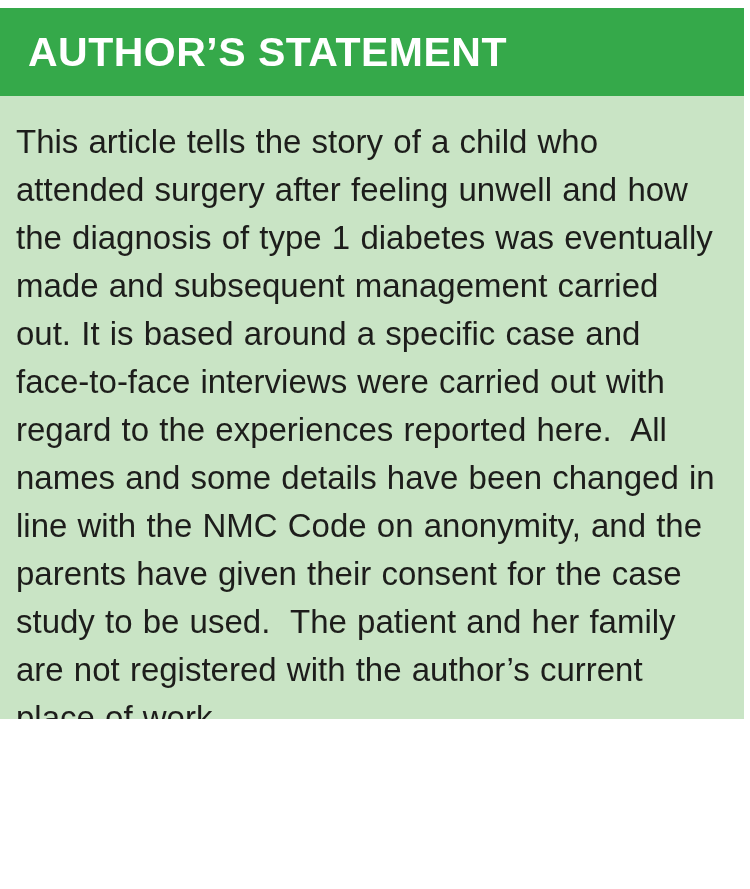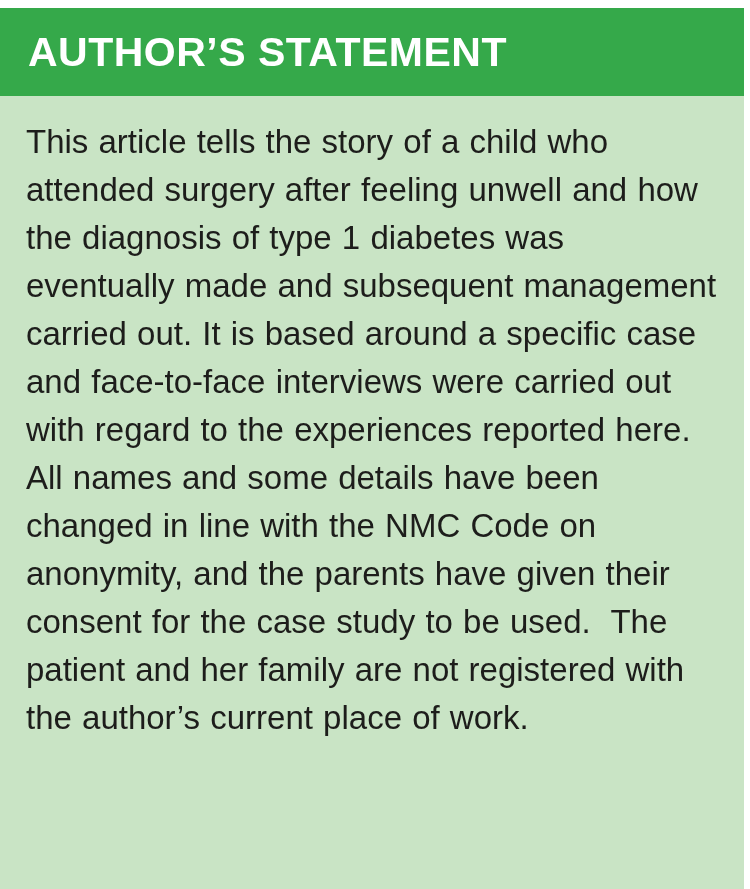--- a/index.html
+++ b/index.html
@@ -3,21 +3,21 @@
 <meta charset="utf-8">
 <style>
   html, body {
     margin: 0;
     padding: 0;
     background: #ffffff;
     font-family: "Liberation Sans", sans-serif;
   }
   .page {
     width: 750px;
-    height: 889px;
+    height: 719px;
     box-sizing: border-box;
     background: #ffffff;
     padding: 8px 6px 0 0;
   }
   .statement-box {
     width: 100%;
     height: 100%;
     box-sizing: border-box;
     display: flex;
     flex-direction: column;
@@ -34,22 +34,23 @@
   }
   .statement-title {
     color: #ffffff;
     font-weight: bold;
     font-size: 41px;
     letter-spacing: 0.5px;
     line-height: 1;
   }
   .statement-body {
     flex: 1 1 auto;
-    padding: 22px 24px 20px 26px;
+    padding: 22px 24px 20px 10px;
     box-sizing: border-box;
+    margin-left: 6px;
   }
   .statement-text {
     color: #1d1d1b;
     font-size: 33px;
     line-height: 48px;
     white-space: pre-wrap;
     word-spacing: 1px;
   }
 </style>
 </head>

